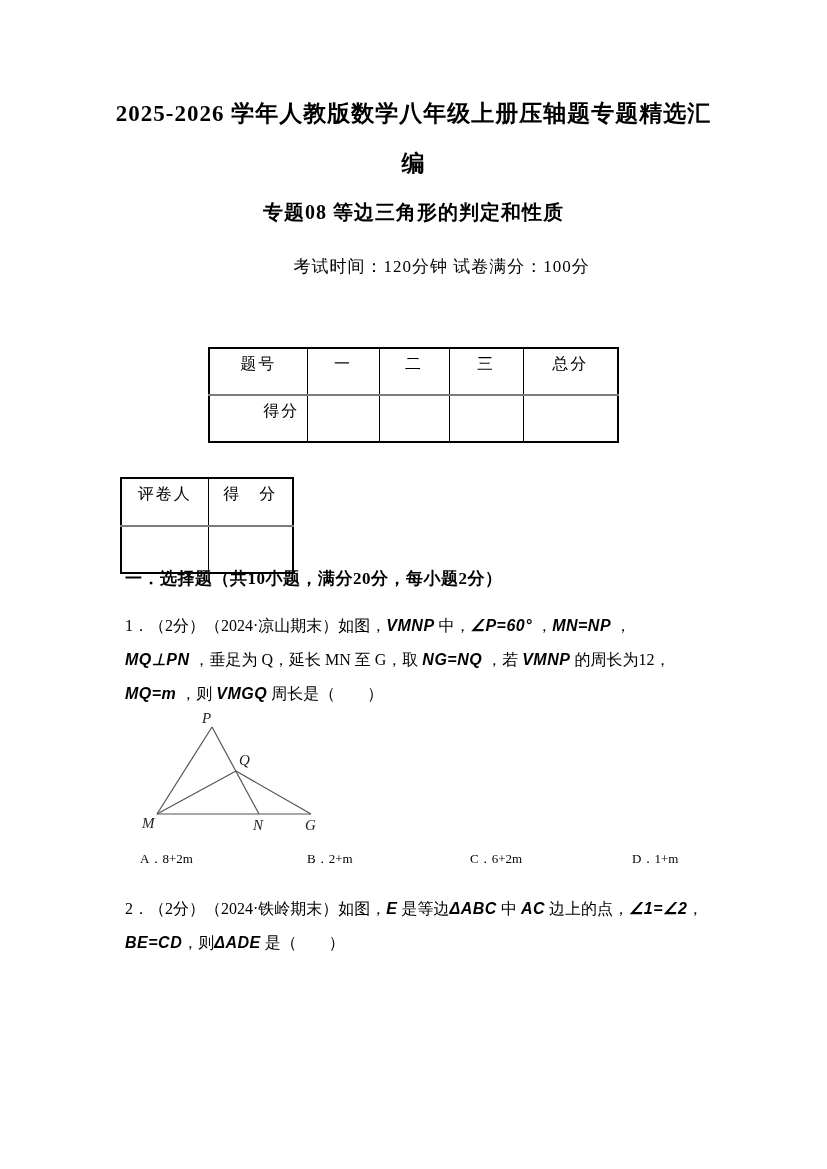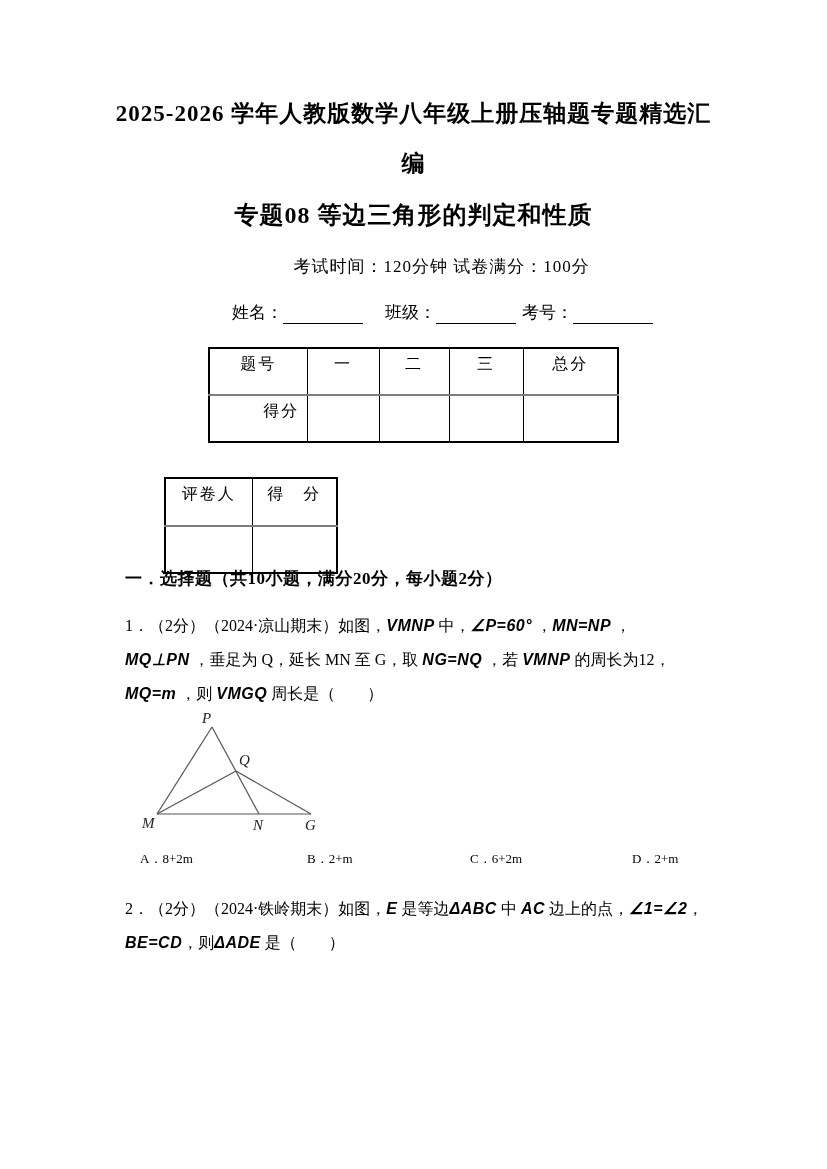--- a/index.html
+++ b/index.html
@@ -8,21 +8,21 @@
     width:827px;height:1169px;
     background:#ffffff;
     margin:0 auto;
     font-family:"Liberation Serif","DejaVu Serif",serif;
     color:#000;
     overflow:hidden;
   }
   .abs{position:absolute;}
   .center{left:0;width:827px;text-align:center;}
   .title-line{font-size:23px;font-weight:bold;letter-spacing:1px;}
-  .subtitle{font-size:24px;font-weight:bold;letter-spacing:1px;}
+  .subtitle{font-size:20px;font-weight:bold;letter-spacing:1px;}
   .meta{font-size:17px;letter-spacing:1px;}
   .name-line{font-size:17px;white-space:nowrap;}
   .blank-underline{display:inline-block;width:80px;height:17px;border-bottom:1px solid #000;vertical-align:bottom;}
   .gap-lg{display:inline-block;width:22px;}
   .gap-sm{display:inline-block;width:6px;}
 
   table.score{border-collapse:collapse;table-layout:fixed;border-radius:16px;}
   table.score td{
     border:1px solid #000;
     font-size:16px;text-align:center;vertical-align:top;
@@ -47,23 +47,20 @@
 
 <div class="page">
 
   <div class="abs center title-line" style="top:98px;">2025-2026 学年人教版数学八年级上册压轴题专题精选汇</div>
   <div class="abs center title-line" style="top:148px;">编</div>
 
   <div class="abs center subtitle" style="top:199px;">专题08 等边三角形的判定和性质</div>
 
   <div class="abs center meta" style="top:255px;left:28px;">考试时间：120分钟  试卷满分：100分</div>
 
-  <div class="abs name-line" style="top:301px;left:232px;">
-    <span>姓名：</span><span class="blank-underline"></span><span class="gap-lg"></span><span>班级：</span><span class="blank-underline"></span><span class="gap-sm"></span><span>考号：</span><span class="blank-underline"></span>
-  </div>
 
   <table class="score abs" style="top:347px;left:208px;">
     <colgroup>
       <col style="width:98px">
         <col style="width:72px">
         <col style="width:70px">
         <col style="width:74px">
         <col style="width:95px">
     </colgroup>
     <tbody>
@@ -77,21 +74,21 @@
     <tr class="mid-split">
       <td>得分</td>
       <td></td>
       <td></td>
       <td></td>
       <td></td>
     </tr>
   </tbody>
     </table>
 
-  <table class="score abs" style="top:477px;left:120px;margin-left:44px;">
+  <table class="score abs" style="top:477px;left:120px;">
     <colgroup>
         <col style="width:87px">
         <col style="width:85px">
       </colgroup>
     <tbody>
         <tr>
       <td style="height:41px">评卷人</td>
       <td>得　分</td>
     </tr>
     <tr class="mid-split">
@@ -121,21 +118,21 @@
     <text class="fig-label" x="111" y="63">Q</text>
     <text class="fig-label" x="14" y="126">M</text>
     <text class="fig-label" x="125" y="128">N</text>
     <text class="fig-label" x="177" y="128">G</text>
   </svg>
 
   <div class="abs options" style="top:850px;left:140px;width:580px;">
     <span class="option">A．8+2m</span>
     <span class="option">B．2+m</span>
     <span class="option">C．6+2m</span>
-    <span class="option">D．2+m</span>
+    <span class="option">D．1+m</span>
   </div>
 
   <div class="abs qblock" style="top:892px;left:125px;width:640px;">
     <div class="qline"><span class="seg-plain">2．（2分）（2024·铁岭期末）如图，</span><span class="seg-math">E</span><span class="seg-plain"> 是等边</span><span class="seg-math">ΔABC</span><span class="seg-plain"> 中 </span><span class="seg-math">AC</span><span class="seg-plain"> 边上的点，</span><span class="seg-math">∠1=∠2</span><span class="seg-plain">，</span></div>
     <div class="qline"><span class="seg-math">BE=CD</span><span class="seg-plain">，则</span><span class="seg-math">ΔADE</span><span class="seg-plain"> 是（　　）</span></div>
   </div>
 
 </div>
 
 </body></html>

